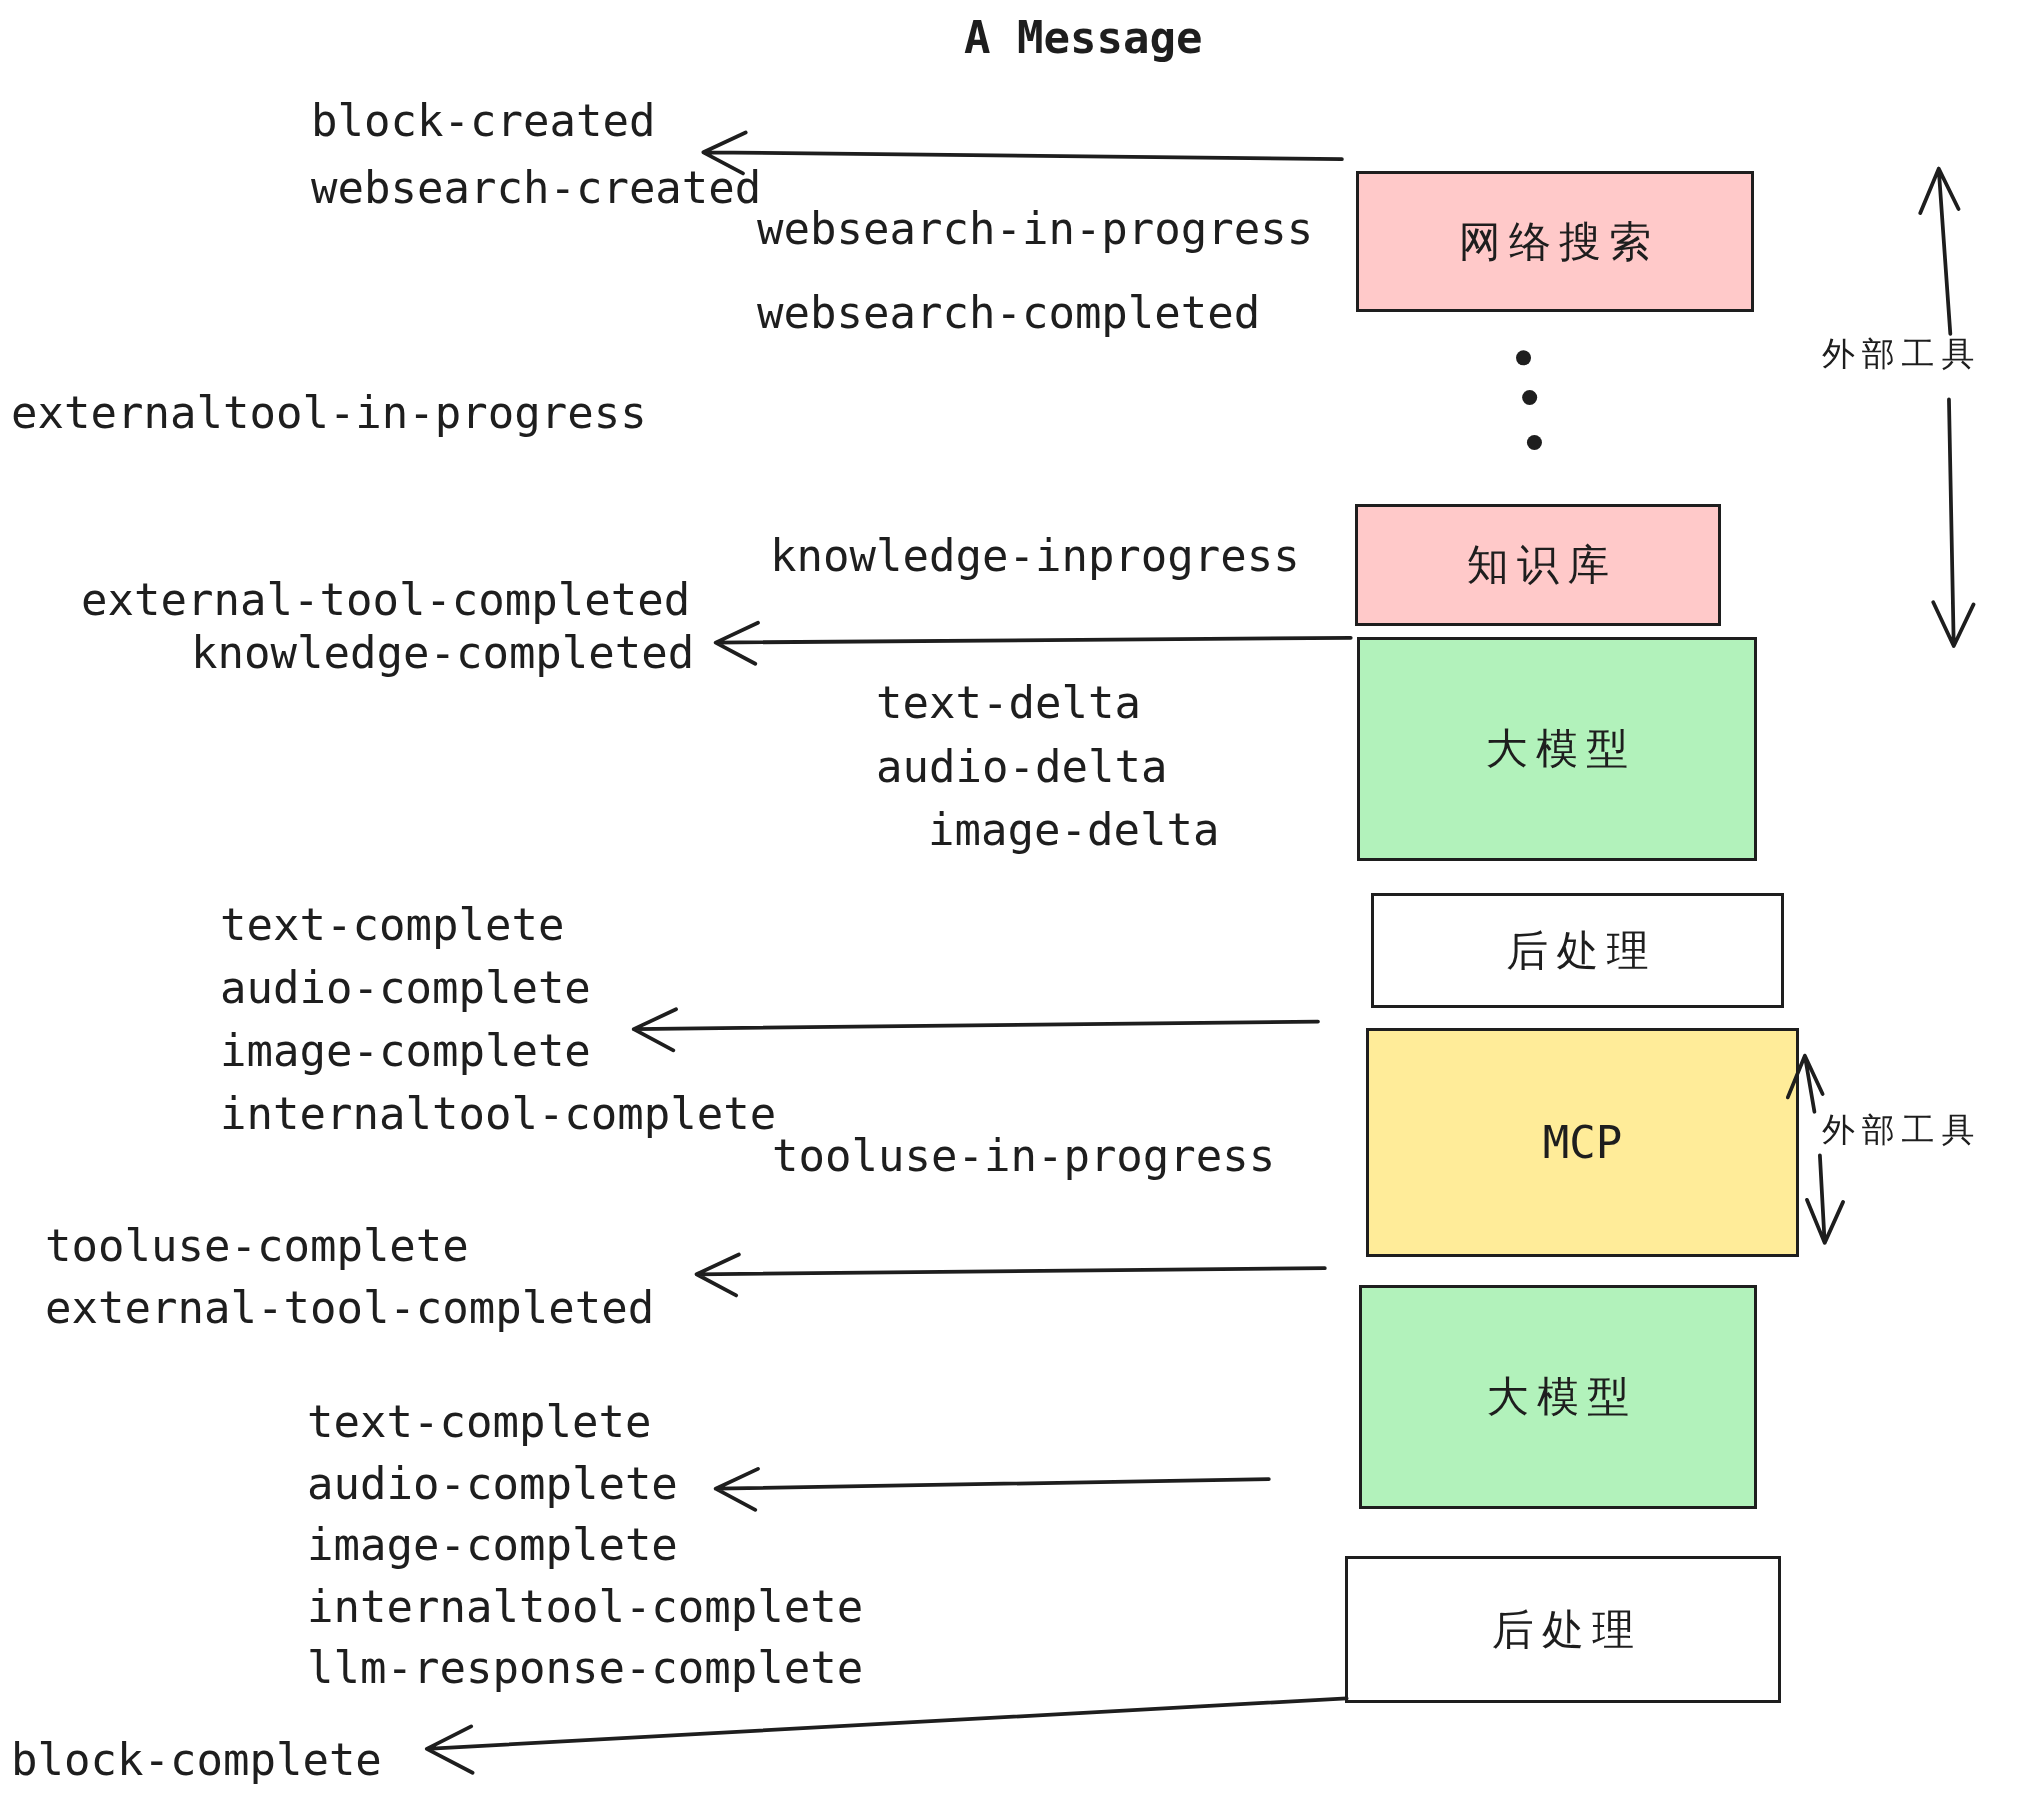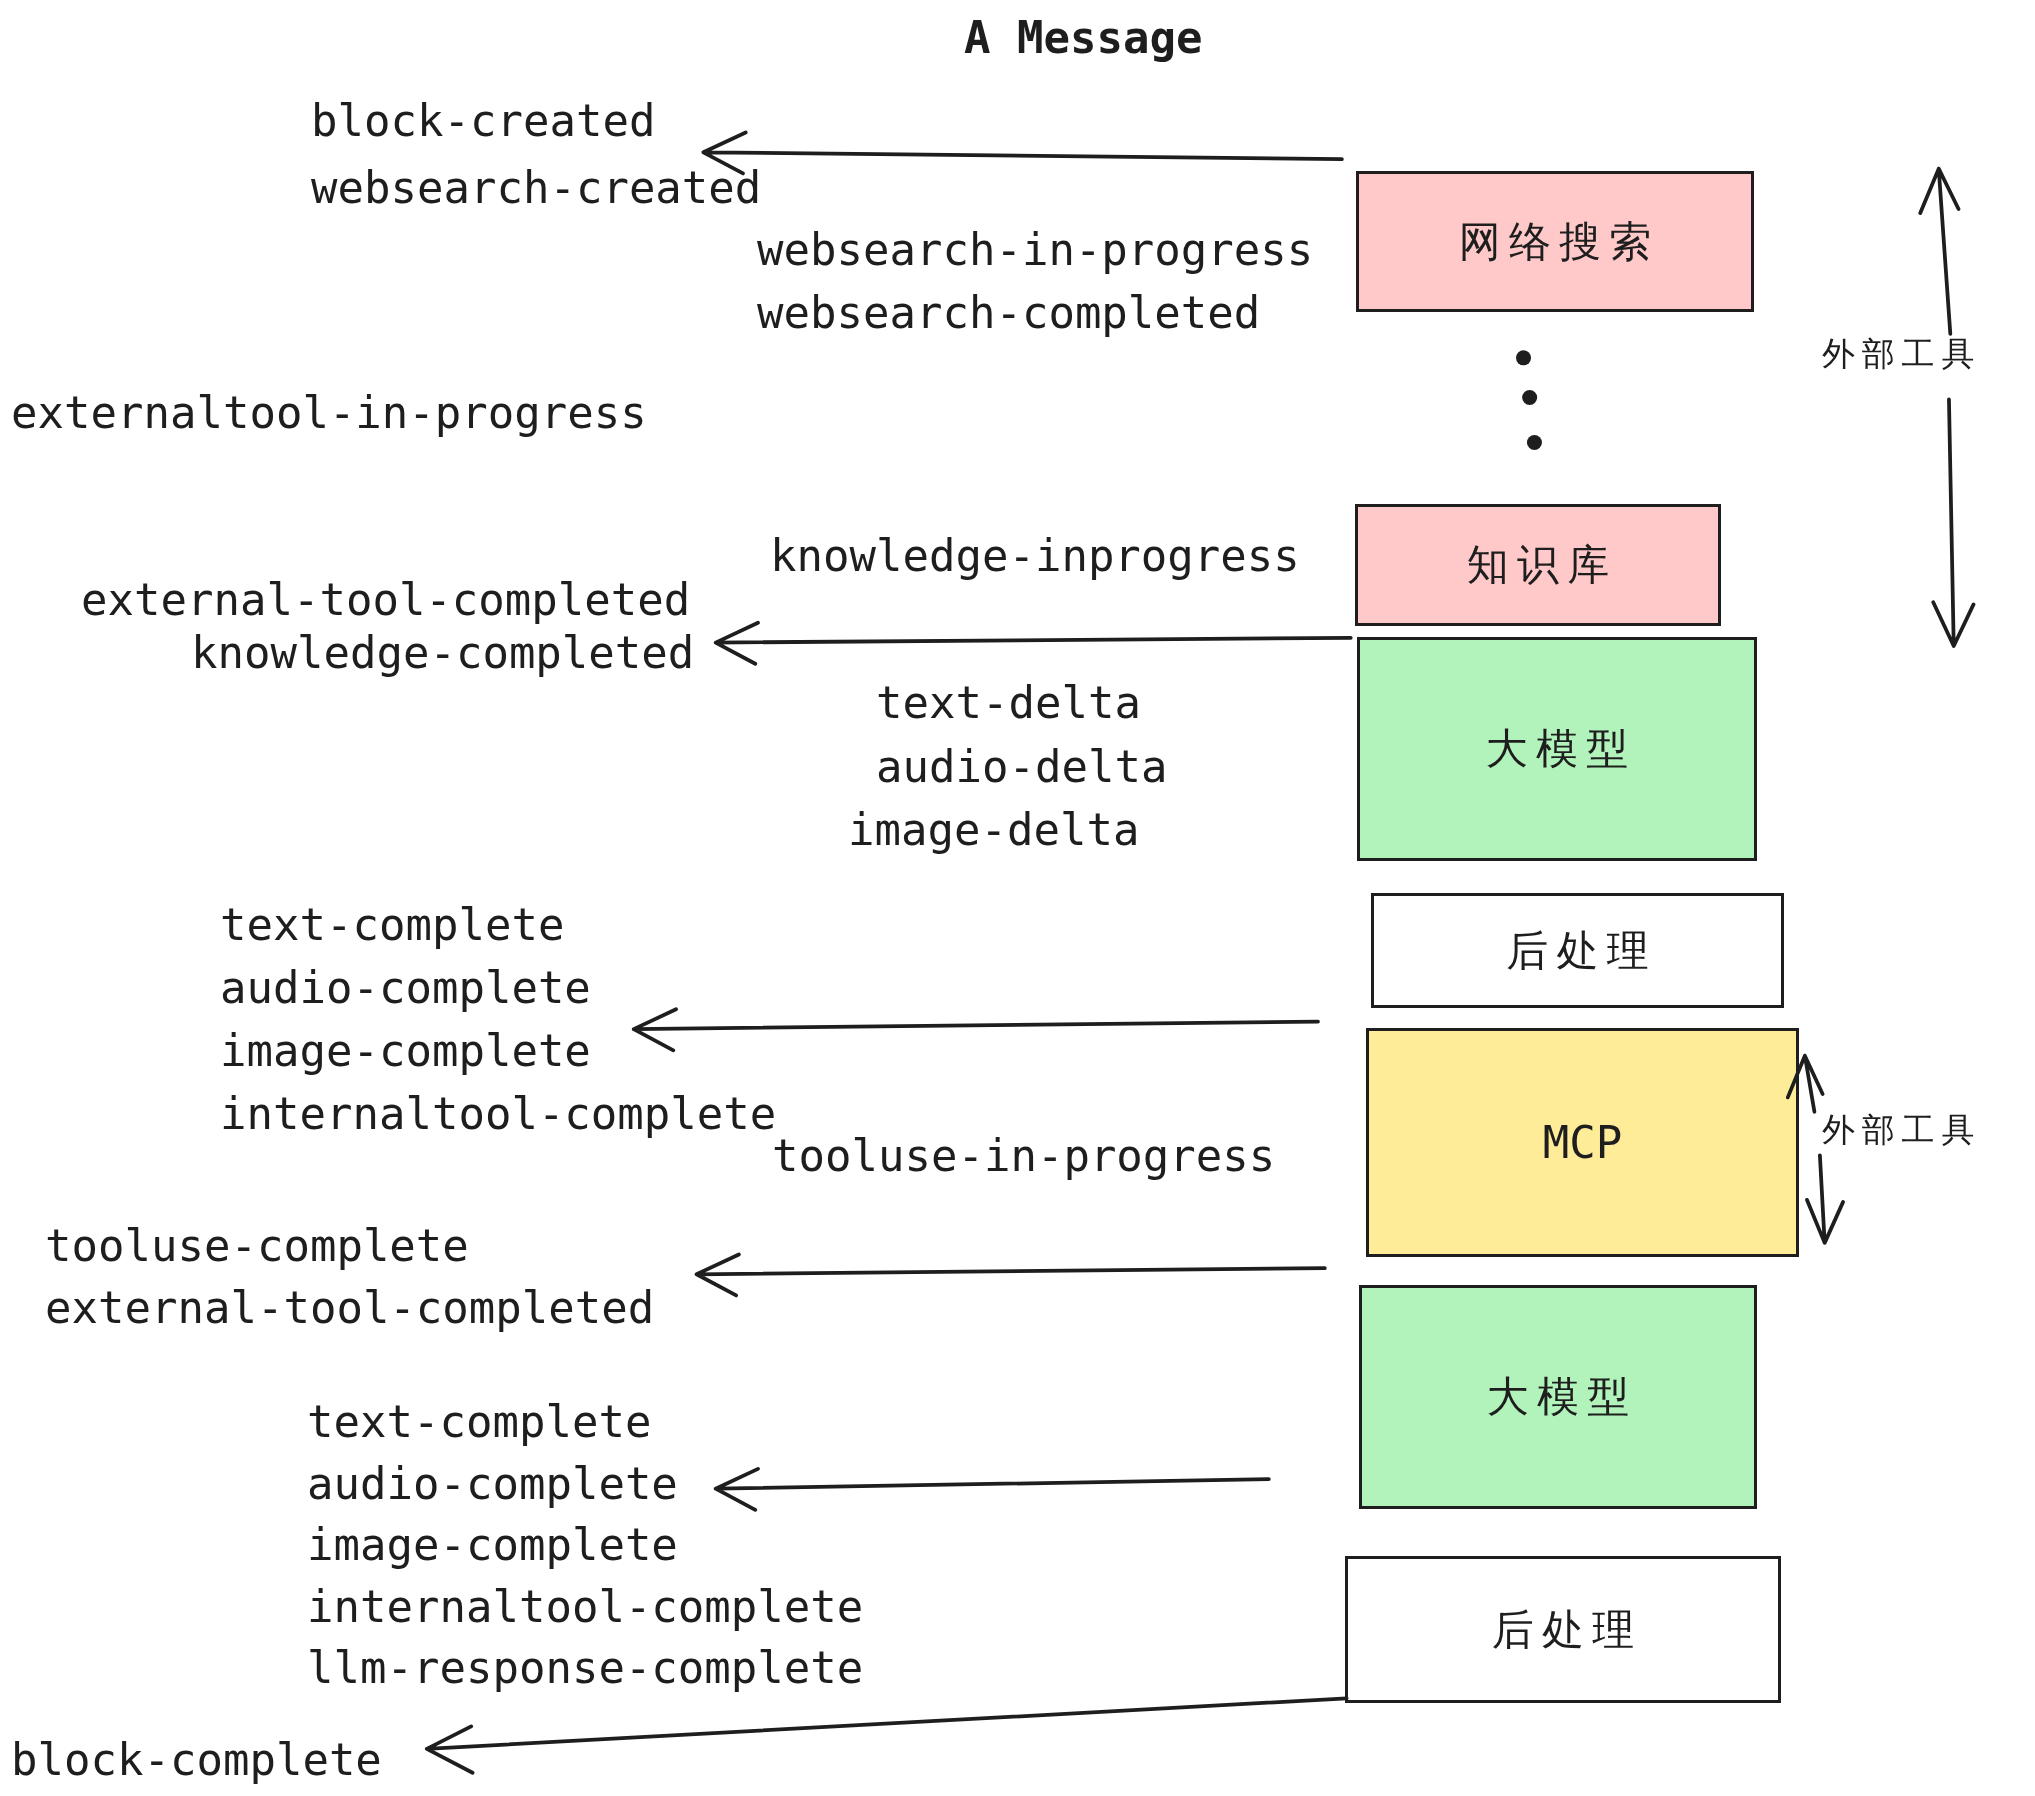--- a/index.html
+++ b/index.html
@@ -74,29 +74,29 @@
 </style>
 </head>
 <body>
 
 <div id="canvas">
 
   <div class="title" style="left:964px; top:12.3px;">A Message</div>
 
   <div class="evt" style="left:311px;  top:96px;">block-created</div>
   <div class="evt" style="left:311px;  top:163px;">websearch-created</div>
-  <div class="evt" style="left:757px; top:204px;margin-top:21px;">websearch-in-progress</div>
+  <div class="evt" style="left:757px; top:204px;">websearch-in-progress</div>
   <div class="evt" style="left:757px; top:288px;">websearch-completed</div>
   <div class="evt" style="left:11px;   top:388px;">externaltool-in-progress</div>
   <div class="evt" style="left:770px; top:531px;">knowledge-inprogress</div>
   <div class="evt" style="left:81px;  top:575px;">external-tool-completed</div>
   <div class="evt" style="left:191px;  top:628px;">knowledge-completed</div>
   <div class="evt" style="left:876px; top:678px;">text-delta</div>
   <div class="evt" style="left:876px; top:742px;text-align:center;">audio-delta</div>
-  <div class="evt" style="left:848px; top:805px;">image-delta</div>
+  <div class="evt" style="left:928px; top:805px;">image-delta</div>
   <div class="evt" style="left:220px;  top:900px;">text-complete</div>
   <div class="evt" style="left:220px;  top:963px;">audio-complete</div>
   <div class="evt" style="left:220px;  top:1026px;">image-complete</div>
   <div class="evt" style="left:220px;  top:1089px;">internaltool-complete</div>
   <div class="evt" style="left:772px; top:1131px;">tooluse-in-progress</div>
   <div class="evt" style="left:45px;   top:1221px;">tooluse-complete</div>
   <div class="evt" style="left:45px;   top:1283px;">external-tool-completed</div>
   <div class="evt" style="left:307px;  top:1397px;">text-complete</div>
   <div class="evt" style="left:307px;  top:1459px;">audio-complete</div>
   <div class="evt" style="left:307px;  top:1520px;">image-complete</div>

